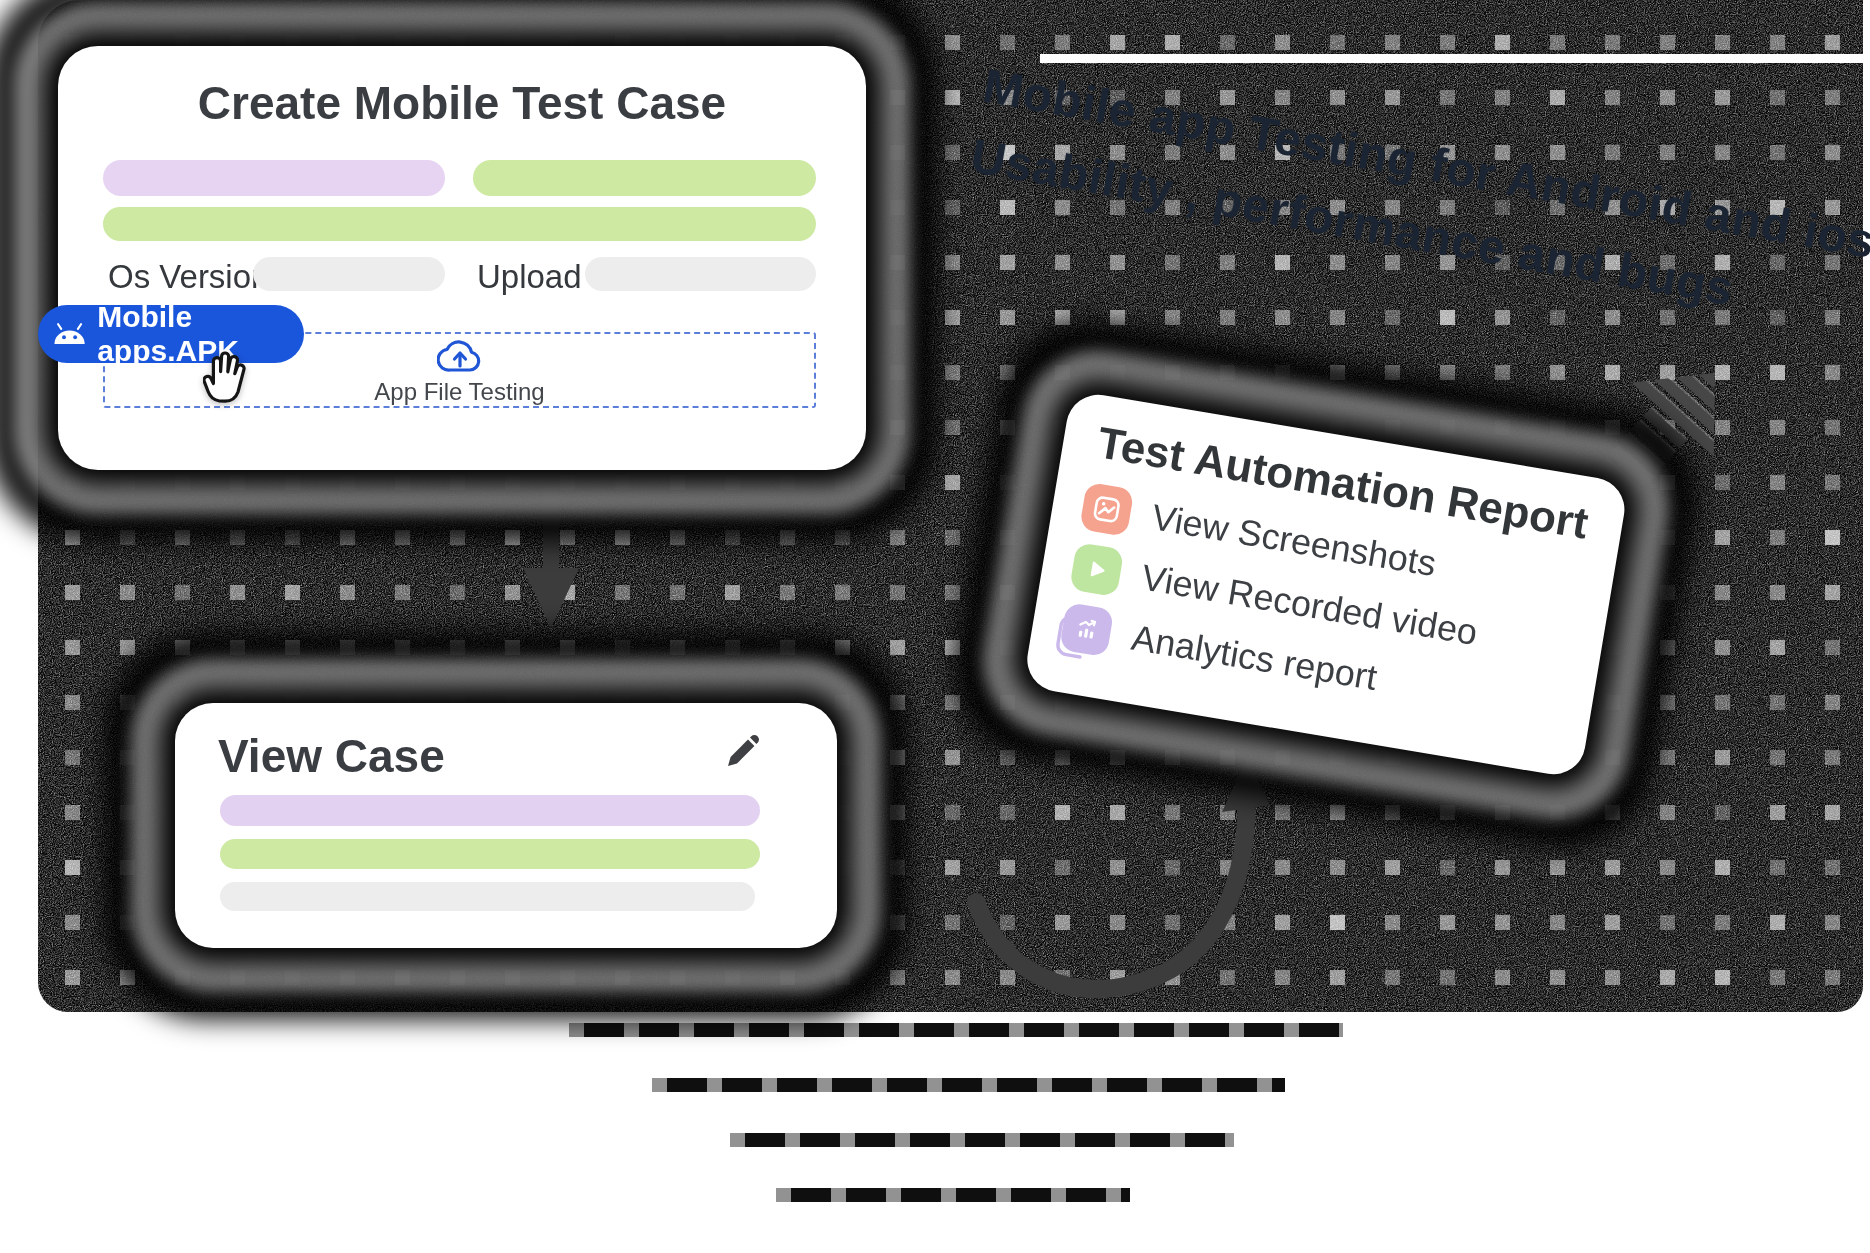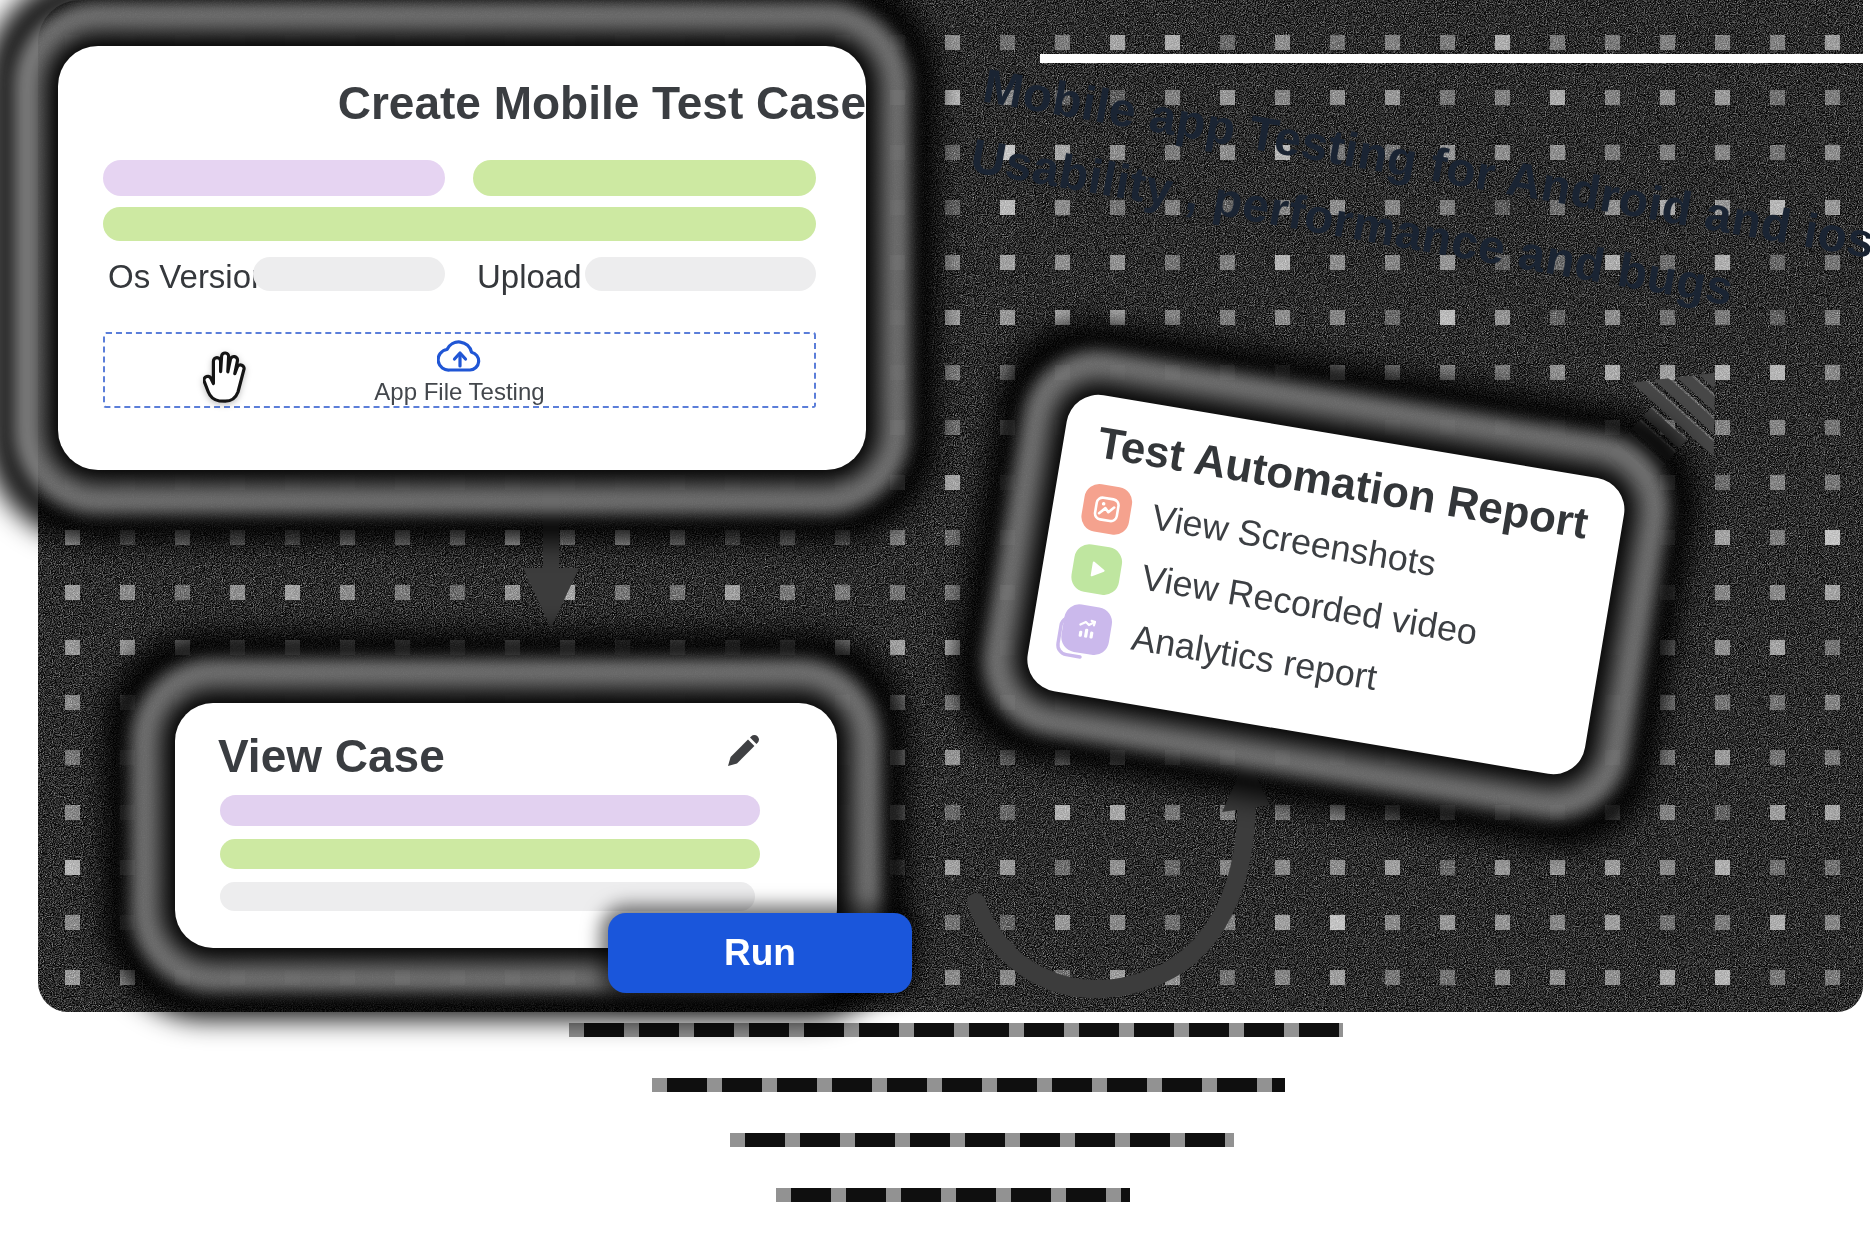--- a/index.html
+++ b/index.html
@@ -16,21 +16,21 @@
   
   .headline{position:absolute; left:990px; top:50px; transform:rotate(10deg); transform-origin:left top;
     color:#1a2433; font-weight:bold; font-size:48px; line-height:71px; white-space:nowrap; letter-spacing:.5px; z-index:2;}
 
   
   .card{position:absolute; background:#ffffff; z-index:3;
     box-shadow:0 0 22px 14px rgba(0,0,0,.97), 0 0 16px 44px rgba(255,255,255,.45), 0 0 26px 72px rgba(0,0,0,.9);}
 
   
   .card1{left:58px; top:46px; width:808px; height:424px; border-radius:40px;}
-  .card1 .title{position:absolute; left:0; right:0; top:30px; text-align:right; font-size:46px; font-weight:bold; color:#3a3d41;}
+  .card1 .title{position:absolute; left:0; right:0; top:30px; text-align:center; font-size:46px; font-weight:bold; color:#3a3d41;}
   .bar{position:absolute; border-radius:18px;}
   .bar.purple{background:#e6d4f2;}
   .bar.green{background:#cde9a2;}
   .bar.gray{background:#ededee;}
   .c1-purple{left:45px; top:114px; width:342px; height:36px;}
   .c1-green-a{left:415px; top:114px; width:343px; height:36px;}
   .c1-green-b{left:45px; top:161px; width:713px; height:34px;}
   .c1-label{position:absolute; top:212px; font-size:33px; color:#35383c;}
   .c1-os{left:50px;} .c1-device{left:419px;}
   .c1-gray-a{left:195px; top:211px; width:192px; height:34px;}
@@ -731,36 +731,45 @@
 
     <div class="dropzone">
       <svg class="cloud" width="46" height="38" viewBox="0 0 46 38">
         <path d="M13 32 h20 a9 9 0 0 0 1.5-17.8 A13 13 0 0 0 10 11.5 8.6 8.6 0 0 0 13 32 z" fill="#ffffff" stroke="#2056d5" stroke-width="3.2" stroke-linejoin="round"></path>
         <line x1="23" y1="28" x2="23" y2="16" stroke="#2056d5" stroke-width="3.2" stroke-linecap="round"></line>
         <polyline points="17.5,21 23,15 28.5,21" fill="none" stroke="#2056d5" stroke-width="3.2" stroke-linecap="round" stroke-linejoin="round"></polyline>
       </svg>
       <div class="drop-label">App File Testing</div>
     </div>
 
+    <div class="apk-chip">
+      <svg width="44" height="28" viewBox="0 0 24 15">
+        <path d="M2.2 14 a9.8 8.8 0 0 1 19.6 0 z" fill="#ffffff"></path>
+        <line x1="6.6" y1="4.2" x2="4.6" y2="1.2" stroke="#ffffff" stroke-width="1.4" stroke-linecap="round"></line>
+        <line x1="17.4" y1="4.2" x2="19.4" y2="1.2" stroke="#ffffff" stroke-width="1.4" stroke-linecap="round"></line>
+        <circle cx="8.4" cy="9.6" r="1.25" fill="#1a56db"></circle>
+        <circle cx="15.6" cy="9.6" r="1.25" fill="#1a56db"></circle>
+      </svg>
+      <span>Mobile apps.APK</span>
+    </div>
 
     <svg class="hand" width="54" height="60" viewBox="0 0 27 30">
       <path d="M8.2 28.5 c-2.8-.4-4.6-2-5.6-4.6 l-2-5.2 c-.4-1 .1-2.1 1.1-2.4 .9-.3 1.9.1 2.3 1 l1.2 2.5 V8.6 c0-1 .8-1.8 1.8-1.8 s1.8.8 1.8 1.8 v5.2 l.5-7.7 c.1-1 .9-1.7 1.9-1.6 1 .1 1.7.9 1.6 1.9 l-.4 7.5 1.3-6.2 c.2-1 1.2-1.6 2.1-1.4 1 .2 1.6 1.2 1.4 2.2 l-1.3 6.3 1.2-3.2 c.4-.9 1.4-1.4 2.3-1 .9.4 1.4 1.4 1 2.3 L17.5 24 c-1.1 2.9-3.3 4.6-6.4 4.6 z" fill="#ffffff" stroke="#151515" stroke-width="1.6" stroke-linejoin="round"></path>
     </svg>
   </div>
 
   <div class="card card2">
     <div class="title">View Case</div>
     <svg class="pencil" width="42" height="42" viewBox="0 0 42 42">
       <path d="M7 35 l2.6-9 L27 8.6 l6.4 6.4 L16 32.4 7 35 z" fill="#3f4043"></path>
       <path d="M29.3 6.3 a4.4 4.4 0 0 1 6.2 0 l.2.2 a4.4 4.4 0 0 1 0 6.2 l-1.3 1.3 -6.4-6.4 z" fill="#3f4043" transform="translate(1,-1)"></path>
     </svg>
     <div class="bar c2-purple"></div>
     <div class="bar green c2-green"></div>
     <div class="bar gray c2-gray"></div>
-    <button class="run-btn">Run</button>
   </div>
 
   <div class="card card3">
     <div class="title">Test Automation Report</div>
     <div class="report-list">
 
       <div class="report-row">
         <div class="ricon salmon">
           <svg width="30" height="30" viewBox="0 0 30 30">
             <rect x="4" y="4" width="22" height="22" rx="6" fill="none" stroke="#ffffff" stroke-width="2.6"></rect>

